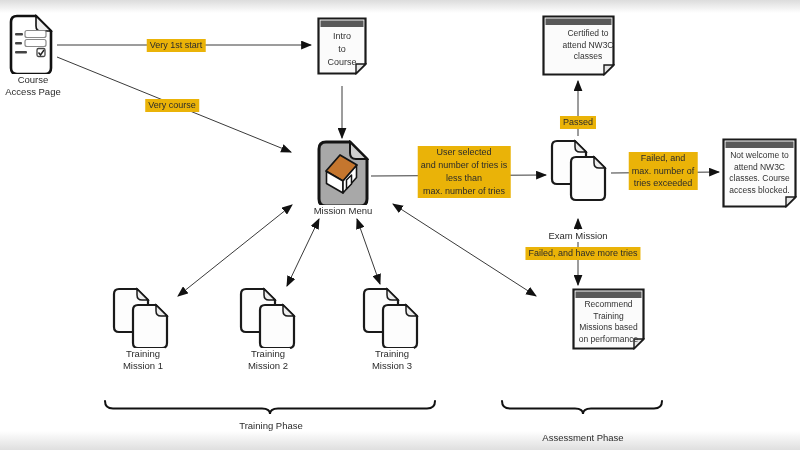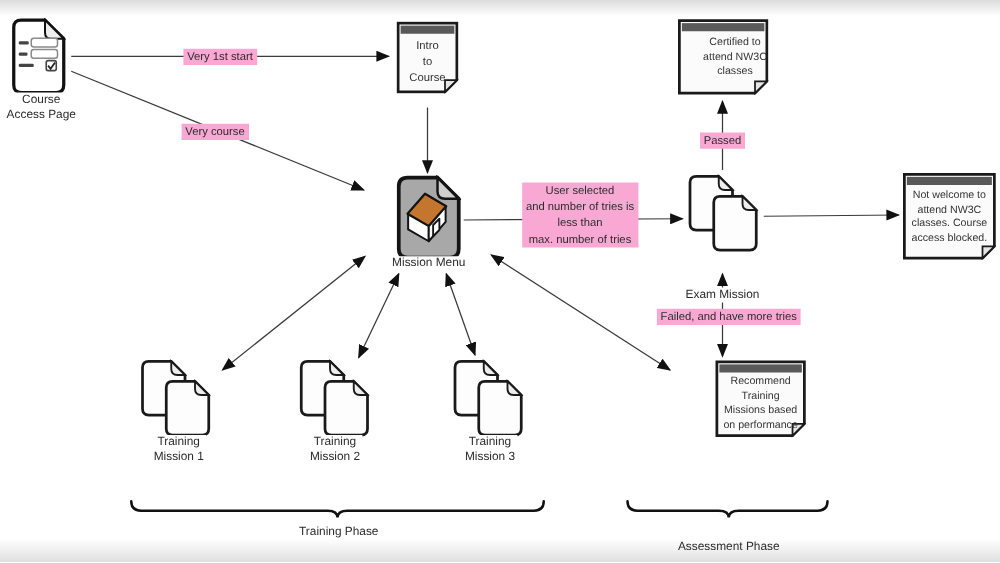--- a/index.html
+++ b/index.html
@@ -6,21 +6,21 @@
   #canvas{position:relative;width:800px;height:450px;background:#fff;overflow:hidden;
           font-family:"Liberation Sans",sans-serif;color:#262626;}
   .grad-top{position:absolute;left:0;top:0;width:800px;height:13px;
             background:linear-gradient(to bottom,#dcdcdc,#ffffff);z-index:1;}
   .grad-bottom{position:absolute;left:0;bottom:0;width:800px;height:19px;
             background:linear-gradient(to bottom,#ffffff,#dfdfdf);z-index:1;}
   #edges{position:absolute;left:0;top:0;z-index:2;}
   .node{position:absolute;z-index:3;}
   .note-text{position:absolute;left:0;right:0;text-align:center;white-space:pre-line;
              color:#333;font-size:8.5px;line-height:11.5px;z-index:2;}
-  .elabel{position:absolute;transform:translateX(-50%);background:#f9a8d4;color:#2b2b2b;
+  .elabel{position:absolute;transform:translateX(-50%);background:#eab308;color:#2b2b2b;
           font-size:9px;line-height:12.5px;text-align:center;white-space:pre-line;
           padding:0 3px;z-index:4;}
   .nlabel{position:absolute;transform:translateX(-50%);background:#fff;color:#2b2b2b;
           font-size:9.5px;line-height:12px;text-align:center;white-space:pre-line;
           padding:0 2px;z-index:4;}
   .phase{position:absolute;transform:translateX(-50%);color:#2b2b2b;font-size:9.5px;z-index:4;}
   svg{display:block;}
 </style>
 </head>
 <body>
@@ -166,18 +166,21 @@
 Missions based
 on performance</div>
   </div>
 
   <div class="elabel" style="left:176px;top:39px;">Very 1st start</div>
   <div class="elabel" style="left:172px;top:99px;">Very course</div>
   <div class="elabel" style="left:464px;top:146px;line-height:13px;">User selected
 and number of tries is
 less than
 max. number of tries</div>
-  <div class="elabel" style="left:578px;top:106px;">Passed</div>
+  <div class="elabel" style="left:578px;top:116px;">Passed</div>
+  <div class="elabel" style="left:663px;top:152px;">Failed, and
+max. number of
+tries exceeded</div>
   <div class="elabel" style="left:583px;top:247px;">Failed, and have more tries</div>
 
   <div class="phase" style="left:271px;top:420px;text-align:center;">Training Phase</div>
   <div class="phase" style="left:583px;top:420px;margin-top:12px;">Assessment Phase</div>
 </div>
 
 </body></html>

